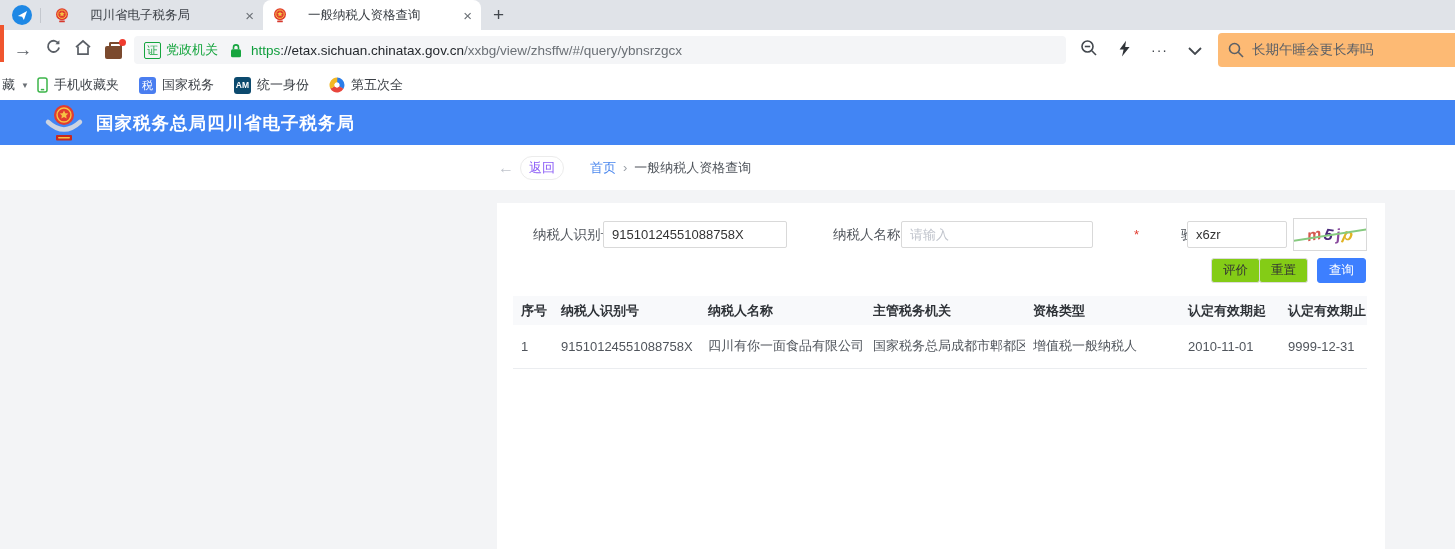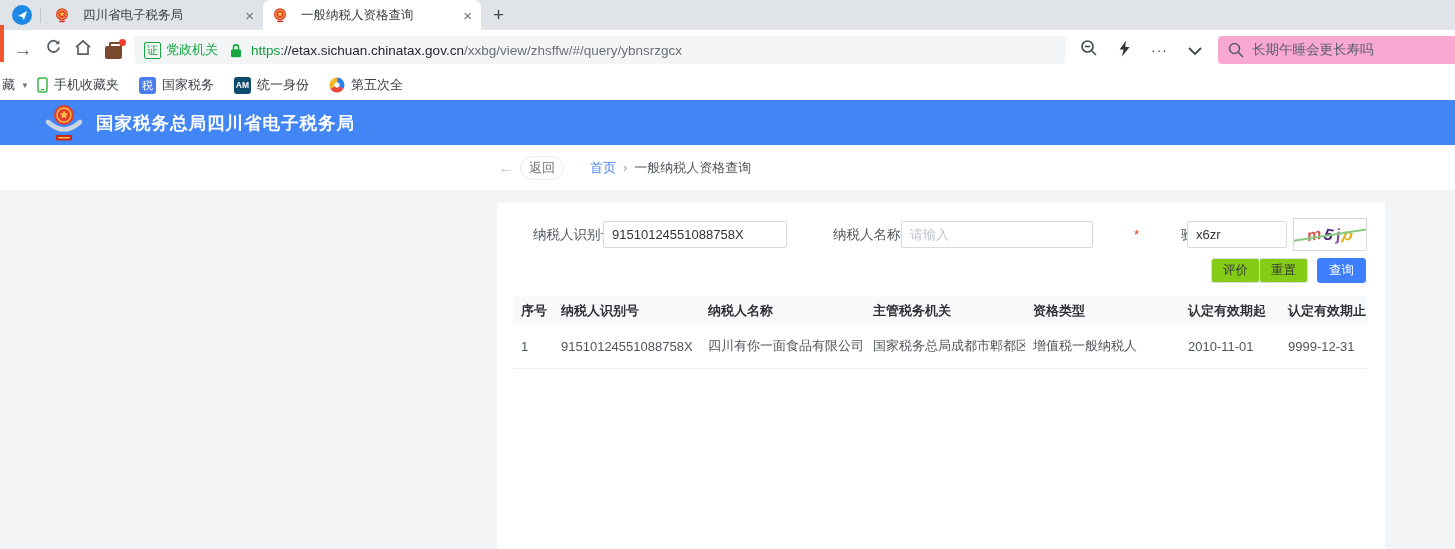--- a/index.html
+++ b/index.html
@@ -6,21 +6,21 @@
   body {
     width: 1455px; height: 549px; overflow: hidden;
     font-family: "Liberation Sans", "DejaVu Sans", sans-serif;
     background: #fff; position: relative;
   }
   
   .tabstrip { height: 30px; background: #e0e3e8; display: flex; align-items: center; position: relative; }
   .browser-logo { width: 20px; height: 20px; border-radius: 50%; background: #1e88e5;
     display: flex; align-items: center; justify-content: center; margin: 0 8px 0 12px; }
   .strip-divider { width: 1px; height: 15px; background: #c4c8ce; margin-right: 4px; }
-  .tab { width: 218px; height: 30px; display: flex; align-items: center; gap: 13px; padding: 0 9px; }
+  .tab { width: 218px; height: 30px; display: flex; align-items: center; gap: 20px; padding: 0 9px; }
   .tab.active { background: #fff; border-radius: 8px 8px 0 0; }
   .tab-title { flex: 1; font-size: 12.5px; color: #3a3f45; white-space: nowrap; overflow: hidden; }
   .tab-close { color: #6b7076; font-size: 15px; line-height: 1; cursor: default; }
   .newtab { font-size: 19px; color: #43484e; margin-left: 12px; }
   .dock-strip { position: absolute; left: 0; top: 25px; width: 4px; height: 37px; background: #f0552e; z-index: 5; }
   
   .toolbar { height: 40px; background: #fff; display: flex; align-items: center; padding: 0 0 0 8px; }
   .navicon { color: #5a5f66; font-size: 19px; width: 30px; text-align: center; flex: none; }
   .briefcase { position: relative; width: 30px; flex: none; display: flex; justify-content: center; }
   .briefcase .case { width: 17px; height: 13px; background: #7b4a2e; border-radius: 2px; position: relative; margin-top: 4px; }
@@ -32,38 +32,38 @@
   .cert-badge { width: 17px; height: 17px; border: 1px solid #16a53f; border-radius: 2px; color: #16a53f;
     font-size: 11px; display: flex; align-items: center; justify-content: center; margin-right: 5px; }
   .cert-label { color: #16a53f; font-size: 13px; margin-right: 12px; text-align: right; }
   .lock { margin-right: 9px; display: flex; }
   .url { font-size: 13.5px; white-space: nowrap; overflow: hidden; }
   .url .scheme { color: #0f9d3c; }
   .url .host { color: #24282d; }
   .url .path { color: #6b7076; }
   .toolicons { display: flex; align-items: center; gap: 20px; padding: 0 16px 0 14px; flex: none; }
   .more-glyph { color: #43484e; font-size: 14px; letter-spacing: 1px; }
-  .searchbox { flex: 1; height: 28px; background: #f9a8d4; border-radius: 4px 0 0 4px;
+  .searchbox { flex: 1; height: 34px; background: #fdba74; border-radius: 4px 0 0 4px;
     display: flex; align-items: center; gap: 8px; padding: 0 10px; }
   .search-text { color: #5a5f66; font-size: 13.5px; }
   
   .bookmarks { height: 30px; background: #fff; display: flex; align-items: center; font-size: 13px; color: #3a3f45; }
   .bm { display: flex; align-items: center; gap: 6px; margin-right: 20px; white-space: nowrap; }
   .bm:first-child { margin-left: 2px; margin-right: 8px; }
   .bm .caret { font-size: 8px; color: #6b7076; }
   .badge { width: 17px; height: 17px; border-radius: 3px; color: #fff; display: flex; align-items: center; justify-content: center; }
   .badge.tax { background: #4a7ef0; font-size: 11px; }
   .badge.am { background: #0c4a6e; font-size: 8.5px; font-weight: bold; }
   
   .site-header { height: 45px; background: #4285f4; display: flex; align-items: center; padding-left: 44px; gap: 12px; }
   .site-title { color: #fff; font-size: 17.5px; font-weight: bold; letter-spacing: 1px; }
   
   .crumb-band { height: 45px; background: #fff; display: flex; align-items: center; padding-left: 498px; font-size: 13px; }
   .back-arrow { color: #c0c4cc; font-size: 16px; margin-right: 6px; }
-  .back-label { color: #737373; border: 1px solid #ececec; border-radius: 12px; padding: 2px 8px; margin-right: 26px; }
+  .back-label { color: #8b5cf6; border: 1px solid #ececec; border-radius: 12px; padding: 2px 8px; margin-right: 26px; }
   .crumb-home { color: #4a87ee; }
   .crumb-sep { color: #9aa0a8; margin: 0 7px; }
   .crumb-current { color: #50555c; }
   
   .content { height: 359px; background: #f3f4f6; position: relative; }
   .panel { position: absolute; left: 497px; width: 888px; top: 13px; bottom: 0; background: #fff; }
   .panel .f-label { position: absolute; font-size: 13.5px; color: #50555c; top: 23px; }
   .f-input { position: absolute; top: 18px; height: 27px; border: 1px solid #d9d9d9; border-radius: 2px;
     padding: 0 8px; font-size: 13px; color: #333; font-family: inherit; background: #fff; }
   .f-input::placeholder { color: #c0c4cc; }

